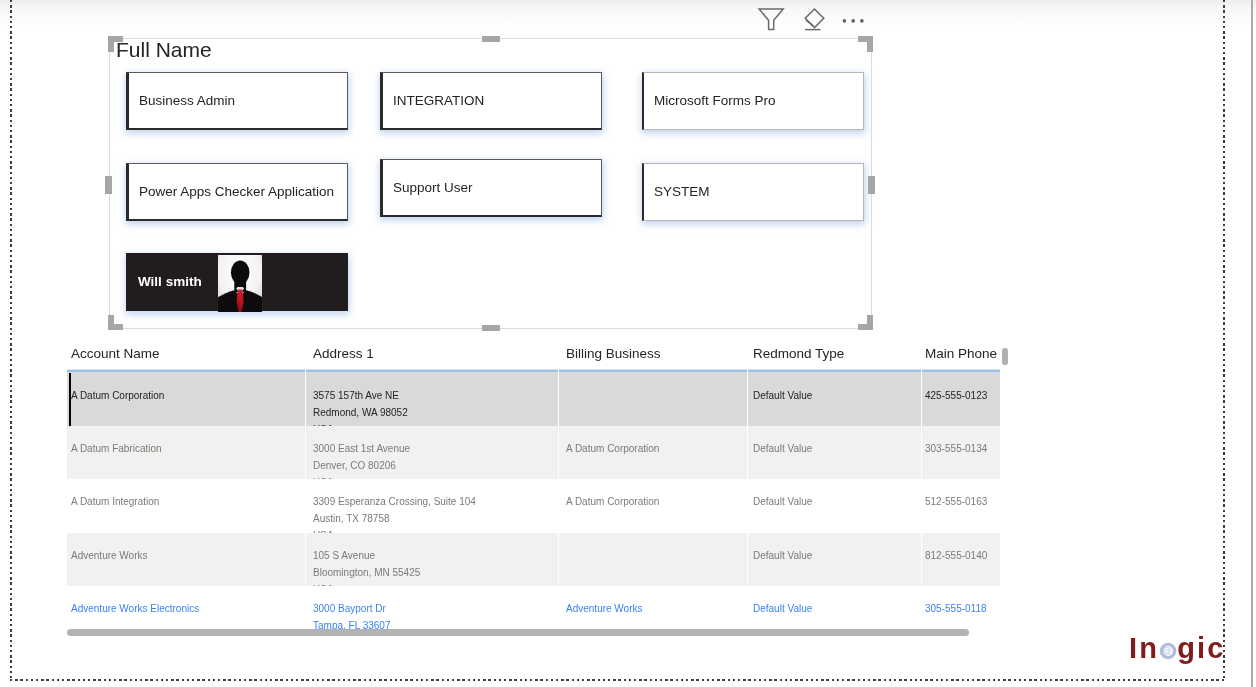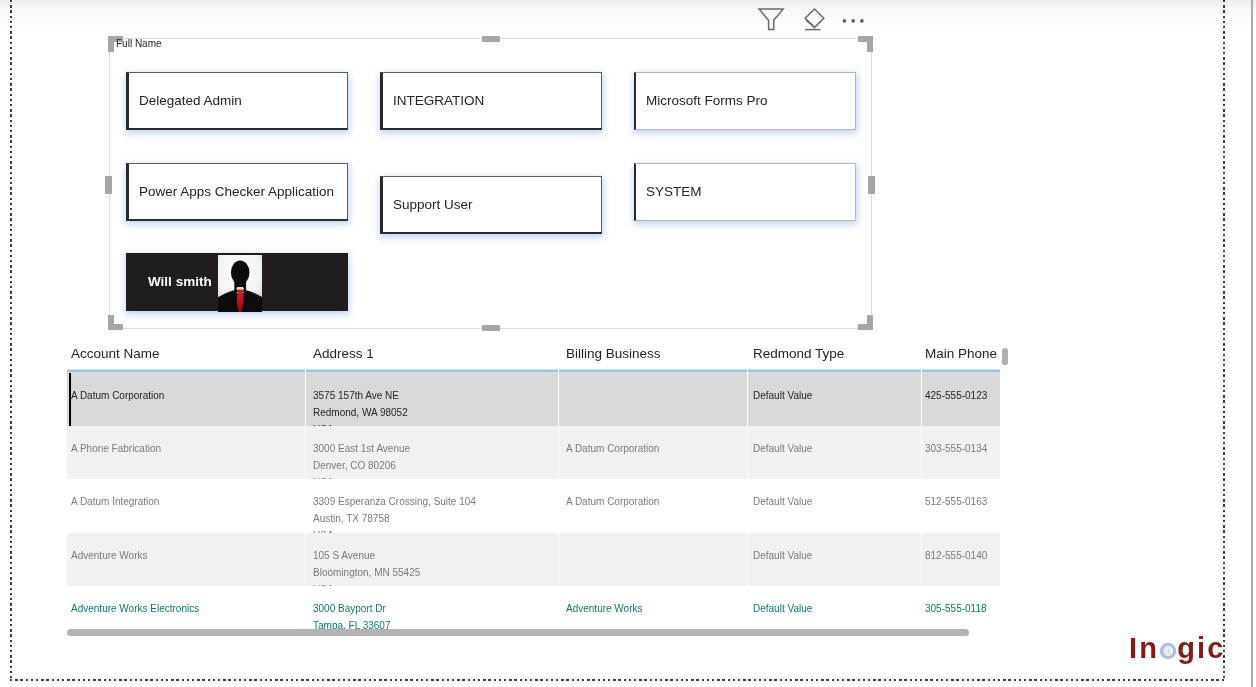--- a/index.html
+++ b/index.html
@@ -14,23 +14,23 @@
     background:repeating-linear-gradient(to right,#3d3d3d 0 2.4px,transparent 2.4px 5.2px);}
   .edgeR{left:1251px;top:0;width:2px;height:687px;background:#ababab;}
   
   .frame{left:109px;top:37.5px;width:763px;height:291.5px;border:1px solid #dcdcdc;box-sizing:border-box;}
   .h{background:#a6a6a6;}
   
   .card{width:222px;height:58px;background:#fff;border:1px solid #5a5a5a;border-left:3px solid #2b2a2a;
     border-bottom:2px solid #2b2a2a;box-sizing:border-box;display:flex;align-items:center;
     padding-left:10px;font-size:13.5px;color:#252423;
     box-shadow:0 2px 7px 1.5px rgba(143,177,228,0.55);}
-  .lite{border:1px solid #b5b5b5;border-left:2.5px solid #2b2a2a;}
+  .lite{border:1px solid #b5b5b5;border-left:2.5px solid #2b2a2a;margin-left:8px;}
   .dark{background:#211d1e;color:#fff;font-weight:bold;font-size:13.5px;border-color:#211d1e;}
-  .title{left:116px;top:38px;font-size:10px;color:#252423;}
+  .title{left:116px;top:38px;font-size:21px;color:#252423;}
   
   .tbl{left:67px;top:344px;width:933px;height:292px;overflow:hidden;}
   .hdr{position:absolute;top:2.2px;font-size:13.5px;color:#252423;white-space:nowrap;}
   .row{position:absolute;left:0;width:933px;}
   .cell{position:absolute;top:14px;font-size:10px;line-height:17.2px;white-space:pre;}
   .sep{position:absolute;top:25px;width:1px;height:267px;background:#fff;}
   .thumbv{left:1002px;top:347.5px;width:5.5px;height:17px;border-radius:2.8px;background:#b0b0b0;}
   .thumbh{left:67px;top:628.6px;width:902px;height:7.6px;border-radius:3.8px;background:#b3b3b3;}
   .logo{left:1129px;top:632px;font-size:29px;font-weight:bold;color:#7f1d1d;letter-spacing:2.2px;white-space:nowrap;}
 </style>
@@ -69,27 +69,27 @@
 <div class="abs h" style="left:108px;top:324.3px;width:15px;height:6px"></div>
 <div class="abs h" style="left:107.5px;top:314.8px;width:6px;height:15.5px"></div>
 
 <div class="abs h" style="left:481.5px;top:325px;width:18px;height:6.4px"></div>
 
 <div class="abs h" style="left:857.5px;top:324.3px;width:15px;height:6px"></div>
 <div class="abs h" style="left:866.8px;top:314.8px;width:6px;height:15.5px"></div>
 
 <div class="abs title">Full Name</div>
 
-<div class="abs card" style="left:126px;top:71.5px">Delegated Admin</div>
+<div class="abs card" style="left:126px;top:71.5px">Business Admin</div>
 <div class="abs card" style="left:380px;top:71.5px">INTEGRATION</div>
 <div class="abs card lite" style="left:634px;top:71.5px">Microsoft Forms Pro</div>
 <div class="abs card" style="left:126px;top:162.5px">Power Apps Checker Application</div>
-<div class="abs card" style="left:380px;top:176px">Support User</div>
+<div class="abs card" style="left:380px;top:159px">Support User</div>
 <div class="abs card lite" style="left:634px;top:162.5px">SYSTEM</div>
-<div class="abs card dark" style="left:126px;top:253px;padding-left:19px">Will smith
+<div class="abs card dark" style="left:126px;top:253px;padding-left:9px">Will smith
   <svg style="position:absolute;left:88.5px;top:0.5px" width="44.5" height="57" viewBox="0 0 44.5 57">
     <defs>
       <radialGradient id="pg" cx="48%" cy="30%" r="85%">
         <stop offset="0" stop-color="#ffffff"></stop>
         <stop offset="0.55" stop-color="#f3f3f3"></stop>
         <stop offset="0.85" stop-color="#cfcfcf"></stop>
         <stop offset="1" stop-color="#9e9e9e"></stop>
       </radialGradient>
       <linearGradient id="tg" x1="0" y1="0" x2="0" y2="1">
         <stop offset="0" stop-color="#d6212b"></stop>
@@ -120,21 +120,21 @@
   <div class="row" style="top:28.5px;height:53.5px;background:#d9d9d8;color:#252423">
     <div style="position:absolute;left:1.5px;top:0;width:2.4px;height:53.5px;background:#000"></div>
     <div class="cell" style="left:4px">A Datum Corporation</div>
     <div class="cell" style="left:246px">3575 157th Ave NE
 Redmond, WA 98052
 USA</div>
     <div class="cell" style="left:686px">Default Value</div>
     <div class="cell" style="left:858px">425-555-0123</div>
   </div>
   <div class="row" style="top:82px;height:53px;background:#f1f1f0;color:#7b7a78">
-    <div class="cell" style="left:4px">A Phone Fabrication</div>
+    <div class="cell" style="left:4px">A Datum Fabrication</div>
     <div class="cell" style="left:246px">3000 East 1st Avenue
 Denver, CO 80206
 USA</div>
     <div class="cell" style="left:499px">A Datum Corporation</div>
     <div class="cell" style="left:686px">Default Value</div>
     <div class="cell" style="left:858px">303-555-0134</div>
   </div>
   <div class="row" style="top:135px;height:53.5px;background:#fff;color:#7b7a78">
     <div class="cell" style="left:4px">A Datum Integration</div>
     <div class="cell" style="left:246px">3309 Esperanza Crossing, Suite 104
@@ -145,21 +145,21 @@
     <div class="cell" style="left:858px">512-555-0163</div>
   </div>
   <div class="row" style="top:188.5px;height:53px;background:#f1f1f0;color:#7b7a78">
     <div class="cell" style="left:4px">Adventure Works</div>
     <div class="cell" style="left:246px">105 S Avenue
 Bloomington, MN 55425
 USA</div>
     <div class="cell" style="left:686px">Default Value</div>
     <div class="cell" style="left:858px">812-555-0140</div>
   </div>
-  <div class="row" style="top:241.5px;height:61px;background:#fff;color:#0f766e">
+  <div class="row" style="top:241.5px;height:61px;background:#fff;color:#3b82f6">
     <div class="cell" style="left:4px">Adventure Works Electronics</div>
     <div class="cell" style="left:246px">3000 Bayport Dr
 Tampa, FL 33607
 United States</div>
     <div class="cell" style="left:499px">Adventure Works</div>
     <div class="cell" style="left:686px">Default Value</div>
     <div class="cell" style="left:858px">305-555-0118</div>
   </div>
 
   <div class="sep" style="left:238px"></div>

